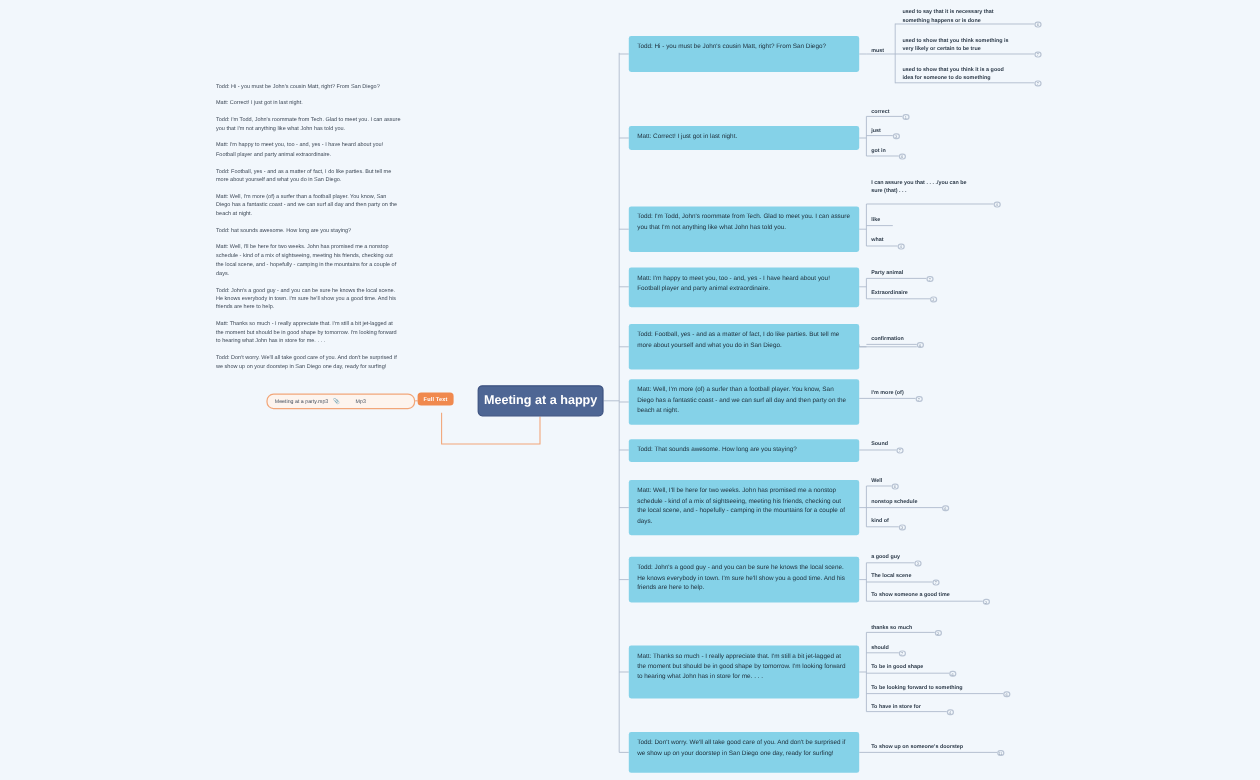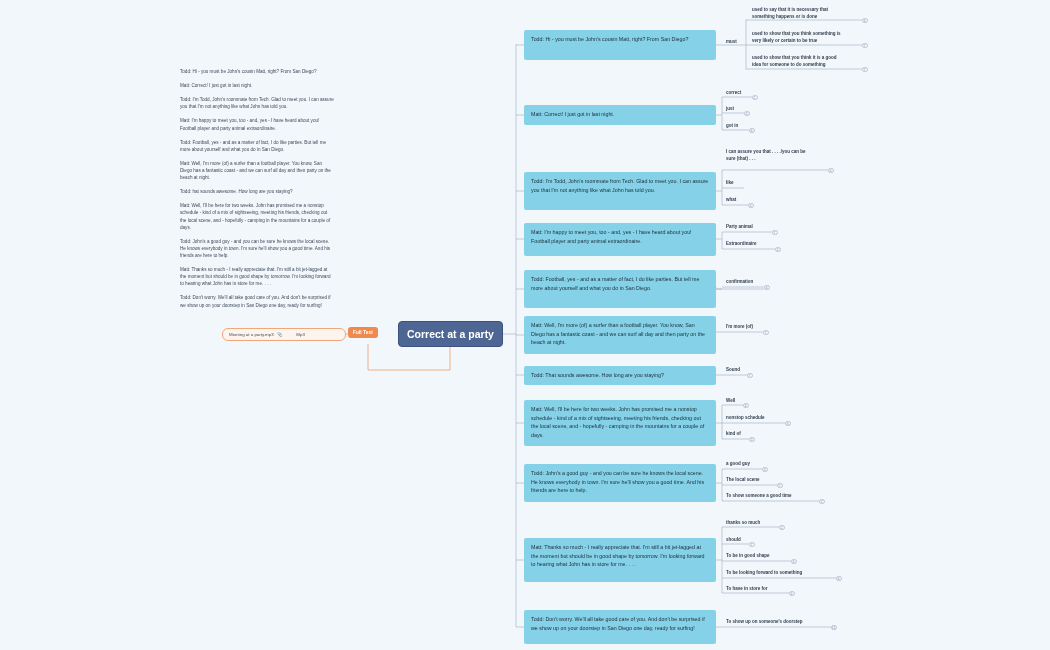--- a/index.html
+++ b/index.html
@@ -229,21 +229,21 @@
 
 <div id="audio-bar">
   <span class="fname">Meeting at a party.mp3</span>
   <span class="clipicon">📎</span>
   <span class="ftype">Mp3</span>
 </div>
 
 <div id="fulltext-chip">Full Text</div>
 
 <div id="central-node">
-  <span>Correct at a party</span>
+  <span>Meeting at a happy</span>
 </div>
 
 <div id="dialogue-layer">
     <div class="dialogue" style="left: 524px; top: 30px; width: 192px; min-height: 30px;">Todd: Hi - you must be John's cousin Matt, right? From San Diego?</div>
     <div class="dialogue" style="left: 524px; top: 105px; width: 192px; min-height: 20px;">Matt: Correct! I just got in last night.</div>
     <div class="dialogue" style="left: 524px; top: 172px; width: 192px; min-height: 38px;">Todd: I'm Todd, John's roommate from Tech. Glad to meet you. I can assure you that I'm not anything like what John has told you.</div>
     <div class="dialogue" style="left: 524px; top: 223px; width: 192px; min-height: 33px;">Matt: I'm happy to meet you, too - and, yes - I have heard about you! Football player and party animal extraordinaire.</div>
     <div class="dialogue" style="left: 524px; top: 270px; width: 192px; min-height: 38px;">Todd: Football, yes - and as a matter of fact, I do like parties. But tell me more about yourself and what you do in San Diego.</div>
     <div class="dialogue" style="left: 524px; top: 316px; width: 192px; min-height: 38px;">Matt: Well, I'm more (of) a surfer than a football player. You know, San Diego has a fantastic coast - and we can surf all day and then party on the beach at night.</div>
     <div class="dialogue" style="left: 524px; top: 366px; width: 192px; min-height: 18px;">Todd: That sounds awesome. How long are you staying?</div>

